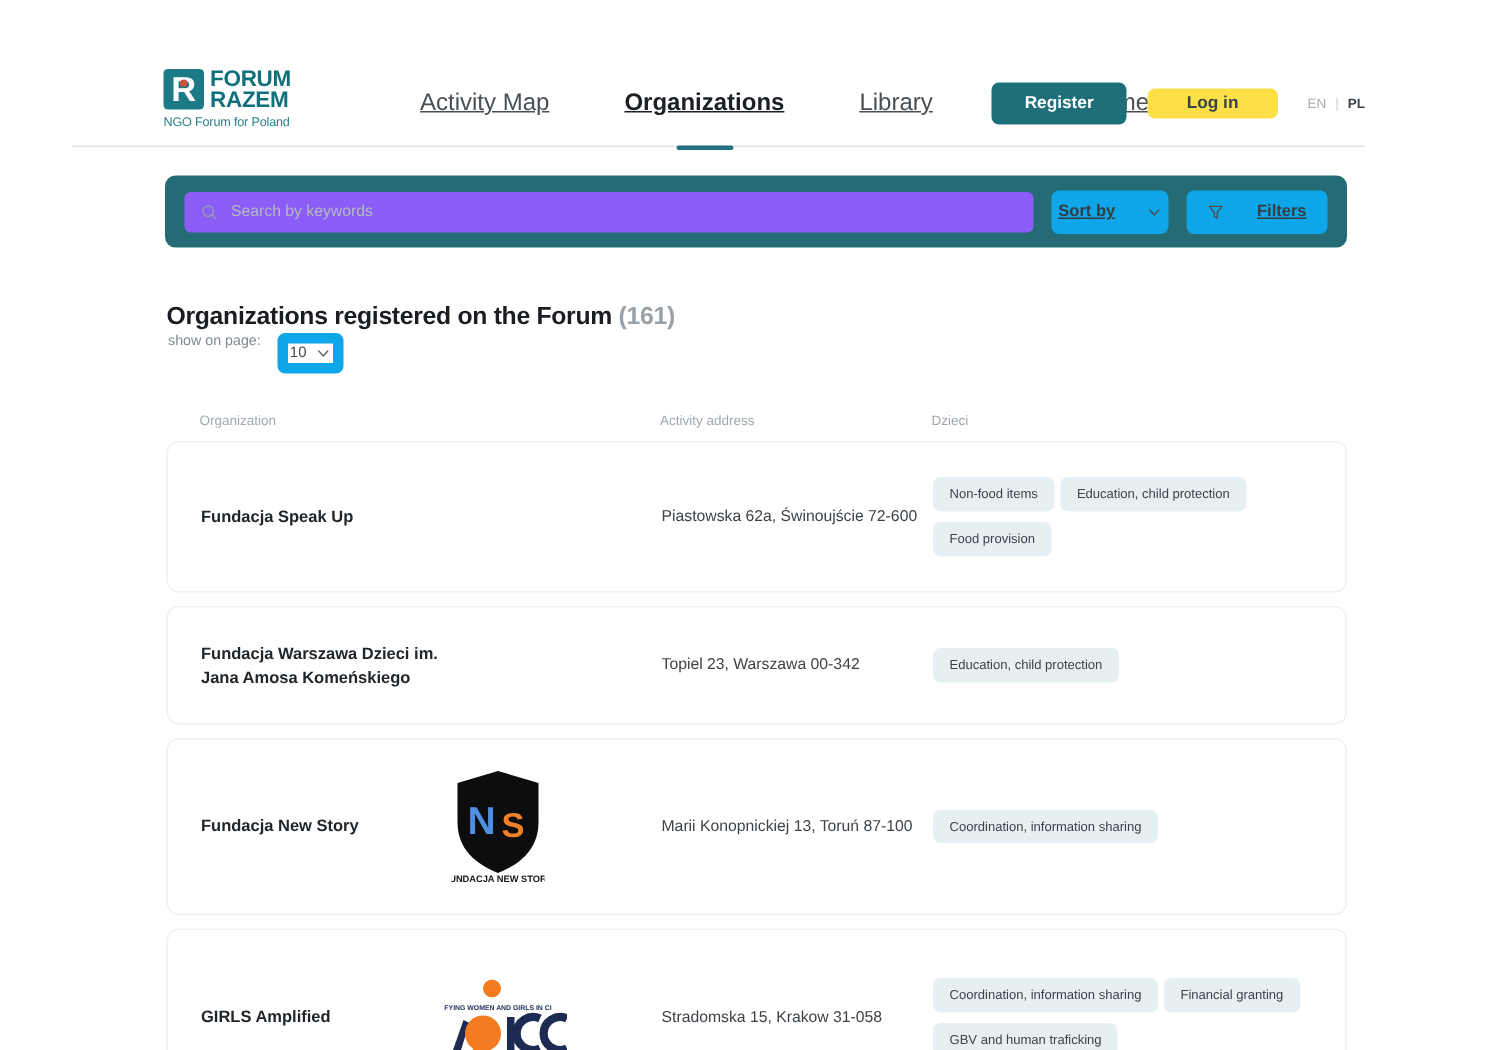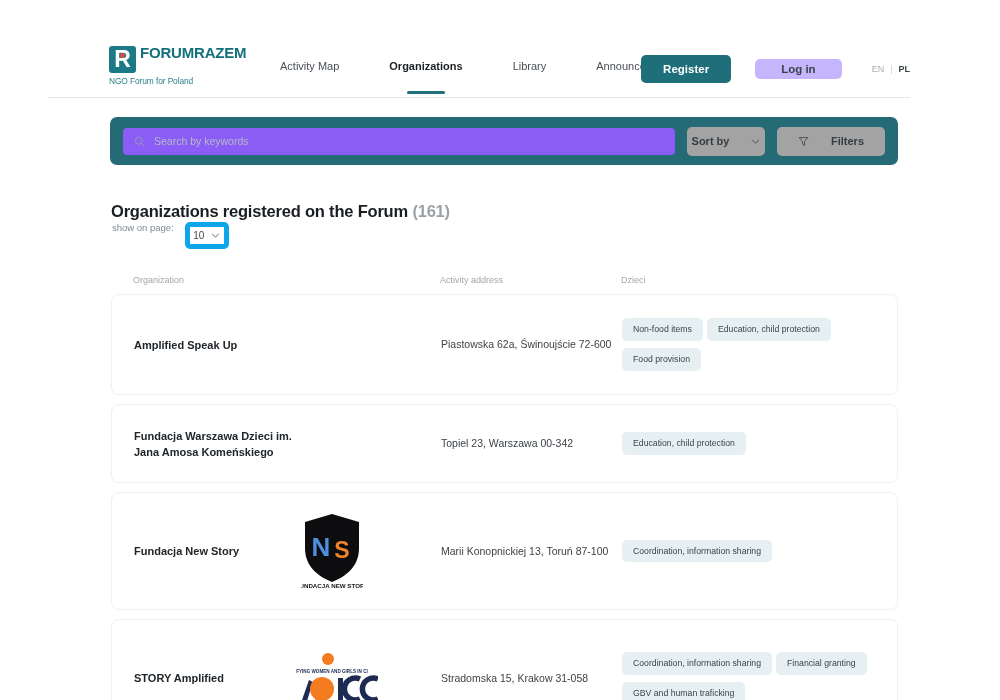--- a/index.html
+++ b/index.html
@@ -33,51 +33,51 @@
   }
   .brand-mark .r-letter {
     position: absolute; left: 0; top: 0; width: 27px; height: 27px;
     color: #ffffff; font-size: 23px; font-weight: bold; line-height: 27px;
     text-align: center; font-family: "Liberation Sans", sans-serif;
   }
   .brand-mark .pin-dot {
     position: absolute; left: 11px; top: 7px; width: 5px; height: 5px;
     border-radius: 50%; background: #d94f3d;
   }
-  .brand-words { display: flex; flex-direction: row; justify-content: center; }
+  .brand-words { display: flex; flex-direction: column; justify-content: center; }
   .brand-word {
     color: #11707c; font-size: 15px; font-weight: bold; line-height: 13.5px;
     letter-spacing: -0.2px;
   }
   .brand-sub {
     color: #2b7f8a; font-size: 8.4px; letter-spacing: -0.1px; margin-top: 2px;
   }
 
   .nav {
     position: absolute; left: 232px; top: 20px;
     display: flex; gap: 0px; align-items: center;
   }
   .nav-item {
-    font-size: 11px; color: #4a4f54; padding: 0 0 22px 0; margin-right: 50px;
-    position: relative; white-space: nowrap; cursor: pointer;
+    font-size: 16px; color: #4a4f54; padding: 0 0 22px 0; margin-right: 50px;
+    position: relative; white-space: nowrap; cursor: pointer; text-decoration: underline;
   }
   .nav-item:last-child { margin-right: 0; }
   .nav-item.active { color: #1c2024; font-weight: bold; }
   .nav-item.active::after {
     content: ""; position: absolute; left: 50%; transform: translateX(-50%);
     bottom: 0px; width: 38px; height: 3px; background: #22717d; border-radius: 2px;
   }
 
-  .auth { position: absolute; right: 0px; top: 15px; display: flex; align-items: center; gap: 24px; }
+  .auth { position: absolute; right: 0px; top: 15px; display: flex; align-items: center; gap: 14px; }
   .btn-register {
     background: #1f6f7b; color: #ffffff; font-size: 11.5px; font-weight: bold;
     padding: 8px 22px; border: none; border-radius: 5px; cursor: pointer;
   }
   .btn-login {
-    background: #c4b5fd; color: #3b4348; font-size: 11.5px; font-weight: bold;
+    background: #fde047; color: #3b4348; font-size: 11.5px; font-weight: bold;
     padding: 4px 26px; border: none; border-radius: 5px; cursor: pointer;
   }
   .lang { display: flex; align-items: center; gap: 6px; font-size: 9px; margin-left: 6px; }
   .lang .en { color: #a6adb2; cursor: pointer; }
   .lang .sep { color: #cdd3d6; }
   .lang .pl { color: #3b4348; font-weight: bold; cursor: pointer; }
 
   
   .searchbar {
     position: absolute; left: 110px; top: 117px; width: 788px; height: 48px;
@@ -88,44 +88,45 @@
     flex: 1; height: 27px; background: #8b5cf6; border-radius: 4px;
     display: flex; align-items: center; padding: 0 11px; gap: 9px;
   }
   .search-icon { width: 11px; height: 11px; flex: none; opacity: .85; }
   .search-input {
     border: none; outline: none; flex: 1; font-size: 10.5px; color: #2c3338;
     font-family: "Liberation Sans", sans-serif; background: transparent;
   }
   .search-input::placeholder { color: #b4bbc0; }
   .pill-btn {
-    height: 29px; background: #a3a3a3; border: none; border-radius: 5px;
+    height: 29px; background: #0ea5e9; border: none; border-radius: 5px;
     display: flex; align-items: center; justify-content: center; gap: 22px;
     font-size: 11px; color: #353c41; font-weight: bold; cursor: pointer;
     font-family: "Liberation Sans", sans-serif;
+    text-decoration: underline;
   }
   .btn-sort { width: 78px; }
-  .btn-filters { width: 108px; }
+  .btn-filters { width: 94px; }
   .chev { width: 9px; height: 9px; }
   .funnel { width: 11px; height: 11px; }
 
   
   .title {
     position: absolute; left: 111px; top: 202px;
     font-size: 16.5px; font-weight: bold; color: #1a1d21; letter-spacing: -0.2px;
   }
   .title .count { color: #9aa1a7; font-weight: bold; }
 
   .showrow {
     position: absolute; left: 112px; top: 222px;
     display: flex; align-items: flex-start; gap: 11px;
   }
   .showrow .lbl { font-size: 9.5px; color: #818a90; }
   .select-box {
-    width: 44px; height: 27px; border: 5px solid #0ea5e9; border-radius: 5px;
+    width: 44px; height: 27px; border: 7px solid #0ea5e9; border-radius: 5px;
     background: #ffffff; display: flex; align-items: center; justify-content: center;
     gap: 7px; font-size: 10px; color: #42494e; cursor: pointer;
   }
 
   .colheads {
     position: absolute; left: 133px; top: 275px; width: 765px;
     font-size: 9px; color: #a1a8ad;
   }
   .colheads .c1 { position: absolute; left: 0; }
   .colheads .c2 { position: absolute; left: 307px; }
@@ -242,21 +243,21 @@
 
   <div class="colheads">
     <span class="c1">Organization</span>
     <span class="c2">Activity address</span>
     <span class="c3">Dzieci</span>
   </div>
 
   <div class="rows">
 
     <div class="row" style="height:101px;">
-      <div class="org-name">Amplified Speak Up</div>
+      <div class="org-name">Fundacja Speak Up</div>
       <div class="addr">Piastowska 62a, Świnoujście 72-600</div>
       <div class="sectors">
         <span class="tag">Non-food items</span>
         <span class="tag">Education, child protection</span>
         <span class="tag">Food provision</span>
       </div>
     </div>
 
     <div class="row" style="height:79px;">
       <div class="org-name">Fundacja Warszawa Dzieci im. Jana Amosa Komeńskiego</div>
@@ -276,21 +277,21 @@
           <text x="31" y="76" font-family="'Liberation Sans',sans-serif" font-size="6.2" font-weight="bold" fill="#16161a" text-anchor="middle">FUNDACJA NEW STORY</text>
         </svg>
       </div>
       <div class="addr">Marii Konopnickiej 13, Toruń 87-100</div>
       <div class="sectors">
         <span class="tag">Coordination, information sharing</span>
       </div>
     </div>
 
     <div class="row" style="height:118px;">
-      <div class="org-name">STORY Amplified</div>
+      <div class="org-name">GIRLS Amplified</div>
       <div class="org-logo">
         <svg class="logo-voice" viewBox="0 0 92 52">
           <circle cx="42" cy="7" r="6" fill="#f47b20"></circle>
           <text x="46" y="21" font-family="'Liberation Sans',sans-serif" font-size="4.6" font-weight="bold" fill="#1d2a52" text-anchor="middle">FYING WOMEN AND GIRLS IN CI</text>
           <path d="M16 48 L23 28 L27 30 L21 49 Z" fill="#1d2a52"></path>
           <circle cx="36" cy="37" r="12" fill="#f47b20"></circle>
           <path d="M30 46 L27 52 L36 48 Z" fill="#f47b20"></path>
           <rect x="52" y="26" width="5" height="22" fill="#1d2a52"></rect>
           <path d="M74 27 A11 11 0 1 0 74 47" fill="none" stroke="#1d2a52" stroke-width="5.5"></path>
           <path d="M92 27 A11 11 0 1 0 92 47" fill="none" stroke="#1d2a52" stroke-width="5.5"></path>

